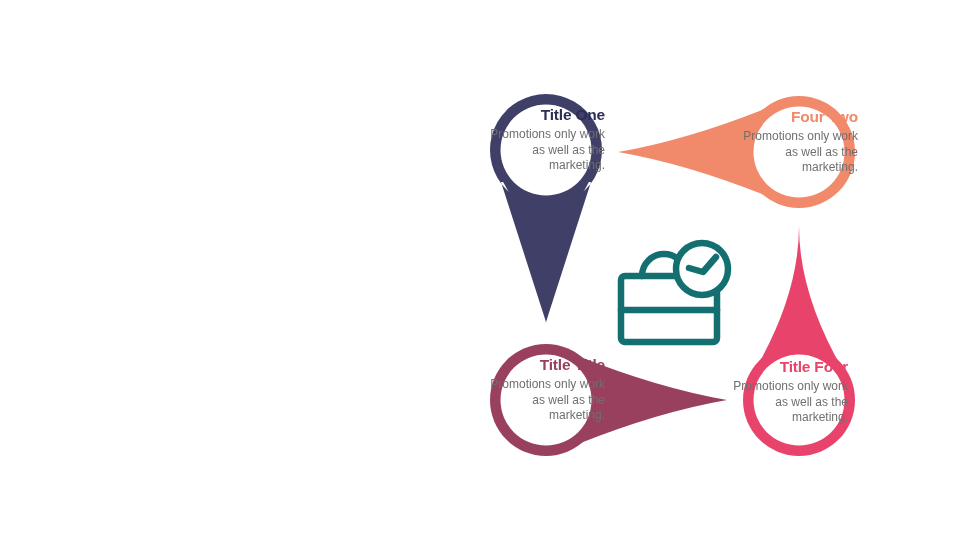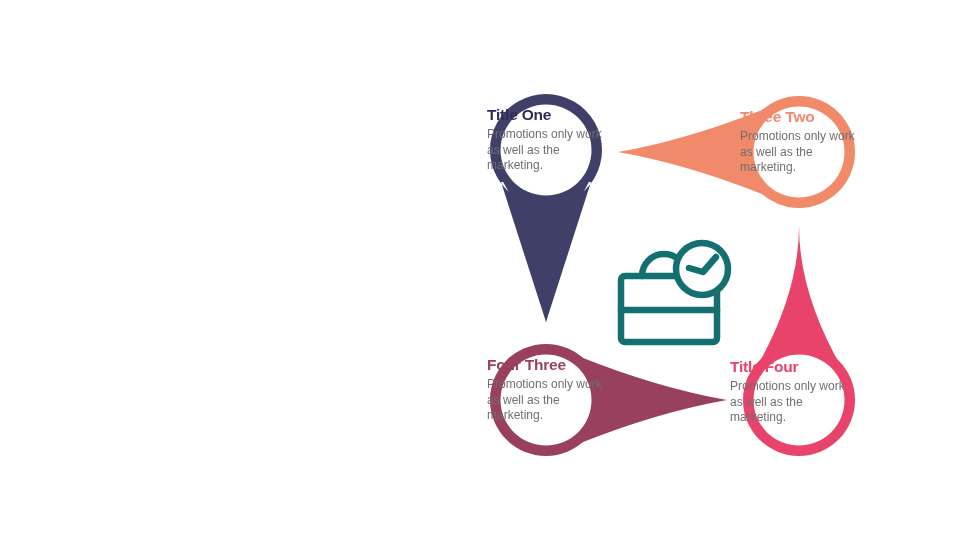--- a/index.html
+++ b/index.html
@@ -43,21 +43,21 @@
     position:absolute;
     left:455px; top:60px;
     width:440px; height:430px;
   }
   .graphic svg { display:block; width:440px; height:430px; }
 
   
   .pin-text {
     position:absolute;
     width:118px;
-    text-align:left;
+    text-align:right;
     pointer-events:none;
   }
   .pin-title {
     font-size:15.5px;
     font-weight:700;
     letter-spacing:-0.2px;
     margin-bottom:3px;
     white-space:nowrap;
   }
   .pin-body {
@@ -129,26 +129,26 @@
       </g>
 
     </svg>
 
     <div class="pin-text" id="t1">
       <div class="pin-title" style="color:#2d2d55">Title One</div>
       <div class="pin-body">Promotions only work as well as the marketing.</div>
     </div>
 
     <div class="pin-text" id="t2">
-      <div class="pin-title" style="color:#f18a6b">Three Two</div>
+      <div class="pin-title" style="color:#f18a6b">Four Two</div>
       <div class="pin-body">Promotions only work as well as the marketing.</div>
     </div>
 
     <div class="pin-text" id="t3">
-      <div class="pin-title" style="color:#99405f">Four Three</div>
+      <div class="pin-title" style="color:#99405f">Title Title</div>
       <div class="pin-body">Promotions only work as well as the marketing.</div>
     </div>
 
     <div class="pin-text" id="t4">
       <div class="pin-title" style="color:#e8436a">Title Four</div>
       <div class="pin-body">Promotions only work as well as the marketing.</div>
     </div>
 
   </div>
 </div>

